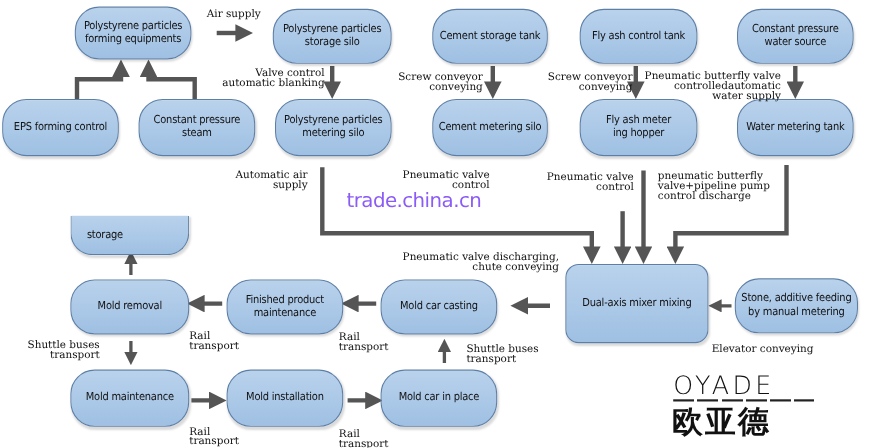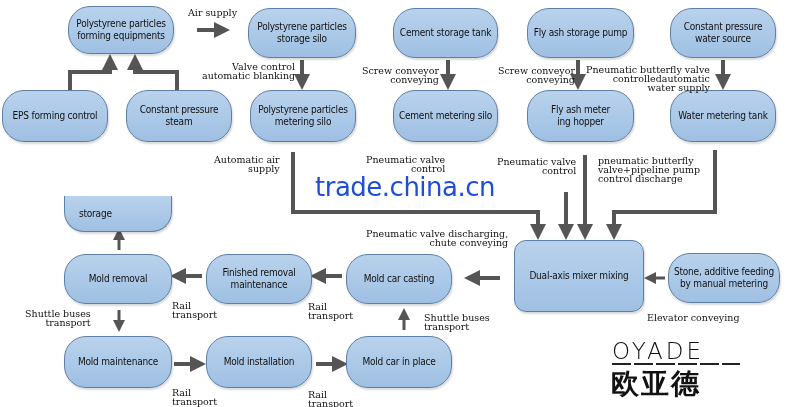--- a/index.html
+++ b/index.html
@@ -2,21 +2,21 @@
 <html><head>
 <meta charset="utf-8">
 <style>
   html,body{margin:0;padding:0;background:#fff;}
   body{width:800px;height:407px;position:relative;overflow:hidden;font-family:"DejaVu Sans Mono","Liberation Mono",monospace;}
   .box{position:absolute;background:linear-gradient(#b9d2ec,#9fc0e3);border:1.5px solid #5d7fa6;border-radius:22px;display:flex;align-items:center;justify-content:center;text-align:center;font-family:"DejaVu Sans","Liberation Sans",sans-serif;font-size:10px;line-height:12px;color:#111;box-shadow:1px 2px 2px rgba(0,0,0,0.15);white-space:pre-line;box-sizing:border-box;padding:0 4px;font-stretch:condensed;letter-spacing:-0.2px;}
   .lbl{position:absolute;font-family:"DejaVu Serif","Liberation Mono",monospace;font-size:9.5px;line-height:9px;color:#111;white-space:pre;}
   .r{text-align:right;}
   .l{text-align:left;}
   svg.arrows{position:absolute;left:0;top:0;}
-  .wm{position:absolute;left:315px;top:172px;font-family:"DejaVu Sans","Liberation Sans",sans-serif;font-size:26px;color:#1d4ed8;letter-spacing:-0.5px;}
+  .wm{position:absolute;left:315px;top:172px;font-family:"DejaVu Sans","Liberation Sans",sans-serif;font-size:18px;color:#8b5cf6;letter-spacing:-0.5px;}
   .logo-en{position:absolute;left:612px;top:338px;font-family:"DejaVu Sans","Liberation Sans",sans-serif;font-size:23px;letter-spacing:3px;color:#111;font-weight:300;}
   .logo-line{position:absolute;left:612px;top:363px;width:128px;height:2px;background:repeating-linear-gradient(90deg,#222 0 19px,#fff 19px 22px);}
   .logo-cn{position:absolute;left:611px;top:365px;font-family:"DejaVu Sans","Liberation Sans",sans-serif;font-size:28px;color:#111;letter-spacing:2px;font-weight:bold;}
 </style>
 </head>
 <body>
 
 <svg class="arrows" width="800" height="407">
   <defs>
     <marker id="ah" markerWidth="4" markerHeight="4" refX="2" refY="2" orient="auto" markerUnits="strokeWidth">
@@ -66,38 +66,38 @@
   </g>
 </svg>
 
 <div class="wm">trade.china.cn</div>
 
 <div class="box" style="left:68px;top:6px;width:106px;height:48px;">Polystyrene particles
 forming equipments</div>
 <div class="box" style="left:248px;top:8px;width:108px;height:50px;">Polystyrene particles
 storage silo</div>
 <div class="box" style="left:393px;top:8px;width:105px;height:50px;">Cement storage tank</div>
-<div class="box" style="left:527px;top:8px;width:107px;height:50px;">Fly ash storage pump</div>
+<div class="box" style="left:527px;top:8px;width:107px;height:50px;">Fly ash control tank</div>
 <div class="box" style="left:670px;top:8px;width:106px;height:50px;">Constant pressure
 water source</div>
 
 <div class="box" style="left:2px;top:90px;width:106px;height:52px;">EPS forming control</div>
 <div class="box" style="left:126px;top:90px;width:106px;height:52px;">Constant pressure
 steam</div>
 <div class="box" style="left:250px;top:90px;width:106px;height:52px;">Polystyrene particles
 metering silo</div>
 <div class="box" style="left:393px;top:90px;width:105px;height:52px;">Cement metering silo</div>
 <div class="box" style="left:527px;top:90px;width:107px;height:52px;">Fly ash meter
 ing hopper</div>
 <div class="box" style="left:670px;top:90px;width:106px;height:52px;">Water metering tank</div>
 
 <div class="box" style="left:64px;top:196px;width:108px;height:36px;border-top:none;border-radius:0 0 20px 20px;justify-content:flex-start;padding-left:14px;">storage</div>
 
 <div class="box" style="left:64px;top:254px;width:108px;height:50px;">Mold removal</div>
-<div class="box" style="left:206px;top:254px;width:106px;height:50px;">Finished removal
+<div class="box" style="left:206px;top:254px;width:106px;height:50px;">Finished product
 maintenance</div>
 <div class="box" style="left:346px;top:254px;width:106px;height:50px;">Mold car casting</div>
 <div class="box" style="left:514px;top:240px;width:130px;height:72px;border-radius:12px;">Dual-axis mixer mixing</div>
 <div class="box" style="left:668px;top:253px;width:112px;height:50px;">Stone, additive feeding
 by manual metering</div>
 
 <div class="box" style="left:64px;top:336px;width:108px;height:52px;">Mold maintenance</div>
 <div class="box" style="left:206px;top:336px;width:106px;height:52px;">Mold installation</div>
 <div class="box" style="left:346px;top:336px;width:106px;height:52px;">Mold car in place</div>
 

